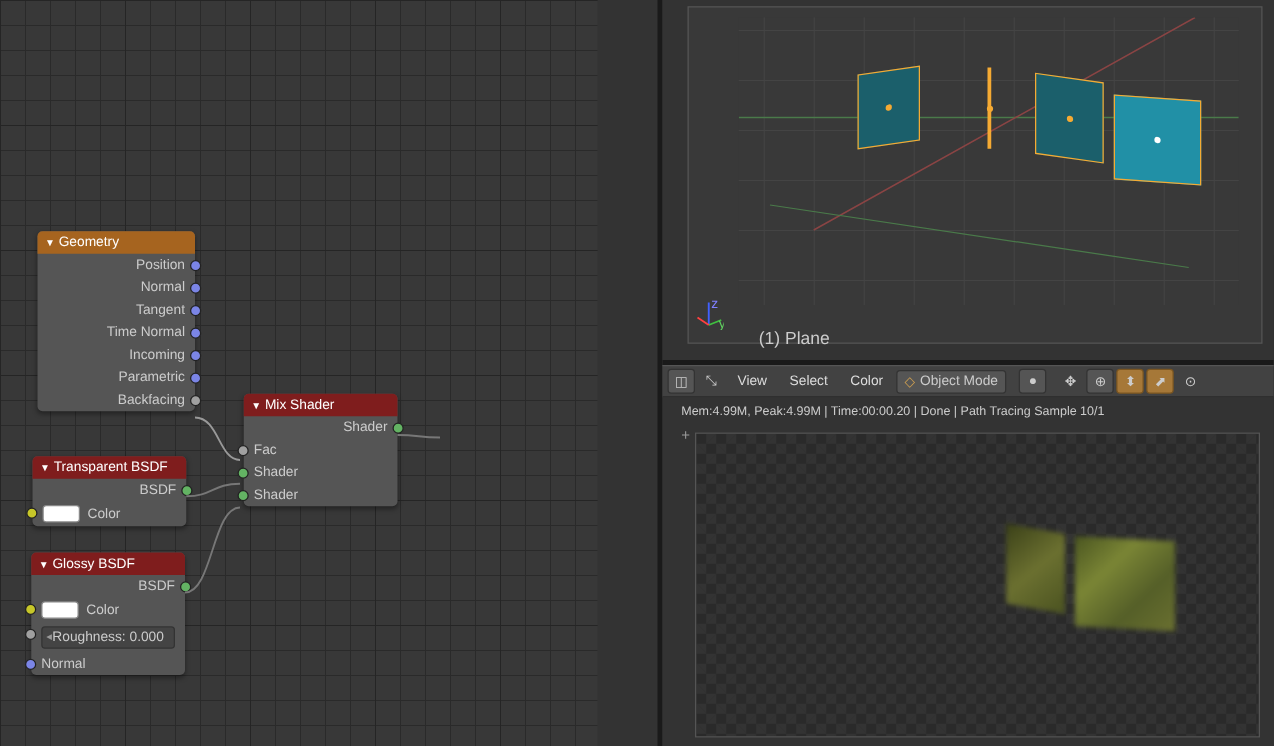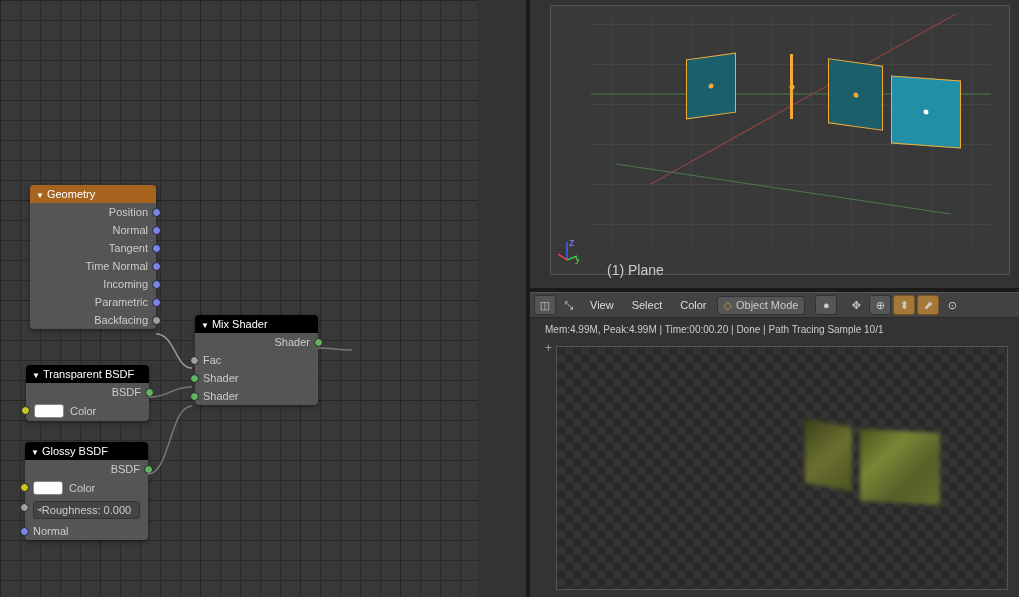--- a/index.html
+++ b/index.html
@@ -5,21 +5,21 @@
 *{margin:0;padding:0;box-sizing:border-box;font-family:sans-serif;font-size:11px;color:#ccc;user-select:none}
 body{background:#333;width:1019px;height:597px;overflow:hidden;position:relative}
 .panel{position:absolute;background:#333}
 .left{left:0;top:0;width:478px;height:597px;background-image:linear-gradient(#2a2a2a 1px,transparent 1px),linear-gradient(90deg,#2a2a2a 1px,transparent 1px);background-size:20px 20px;background-color:#383838}
 .left::before{content:'';position:absolute;inset:0;background-image:linear-gradient(#252525 1px,transparent 1px),linear-gradient(90deg,#252525 1px,transparent 1px);background-size:100px 100px;pointer-events:none}
 .right{left:530px;top:0;width:489px;height:597px;background:#333}
 .divider{position:absolute;left:526px;top:0;width:4px;height:597px;background:#1a1a1a}
 .hdiv{position:absolute;left:530px;top:288px;width:489px;height:4px;background:#1a1a1a}
 .node{position:absolute;background:#555;border-radius:4px;box-shadow:0 2px 4px rgba(0,0,0,.4)}
 .nhead{background:#a6641f;border-radius:4px 4px 0 0;padding:3px 6px;color:#fff;font-size:11px}
-.nhead.gray{background:#000000}
+.nhead.gray{background:#7f1d1d}
 .nhead::before{content:'▼';font-size:8px;margin-right:3px}
 .nrow{padding:3px 8px;position:relative;font-size:11px;color:#ddd;min-height:18px;display:flex;align-items:center}
 .nrow.r{justify-content:flex-end}
 .sock{position:absolute;width:9px;height:9px;border-radius:50%;top:5px;border:1px solid #222}
 .sock.out{right:-5px}
 .sock.in{left:-5px}
 .sock.vec{background:#7b85e6}
 .sock.col{background:#c7c729}
 .sock.sha{background:#63b363}
 .sock.val{background:#a0a0a0}

